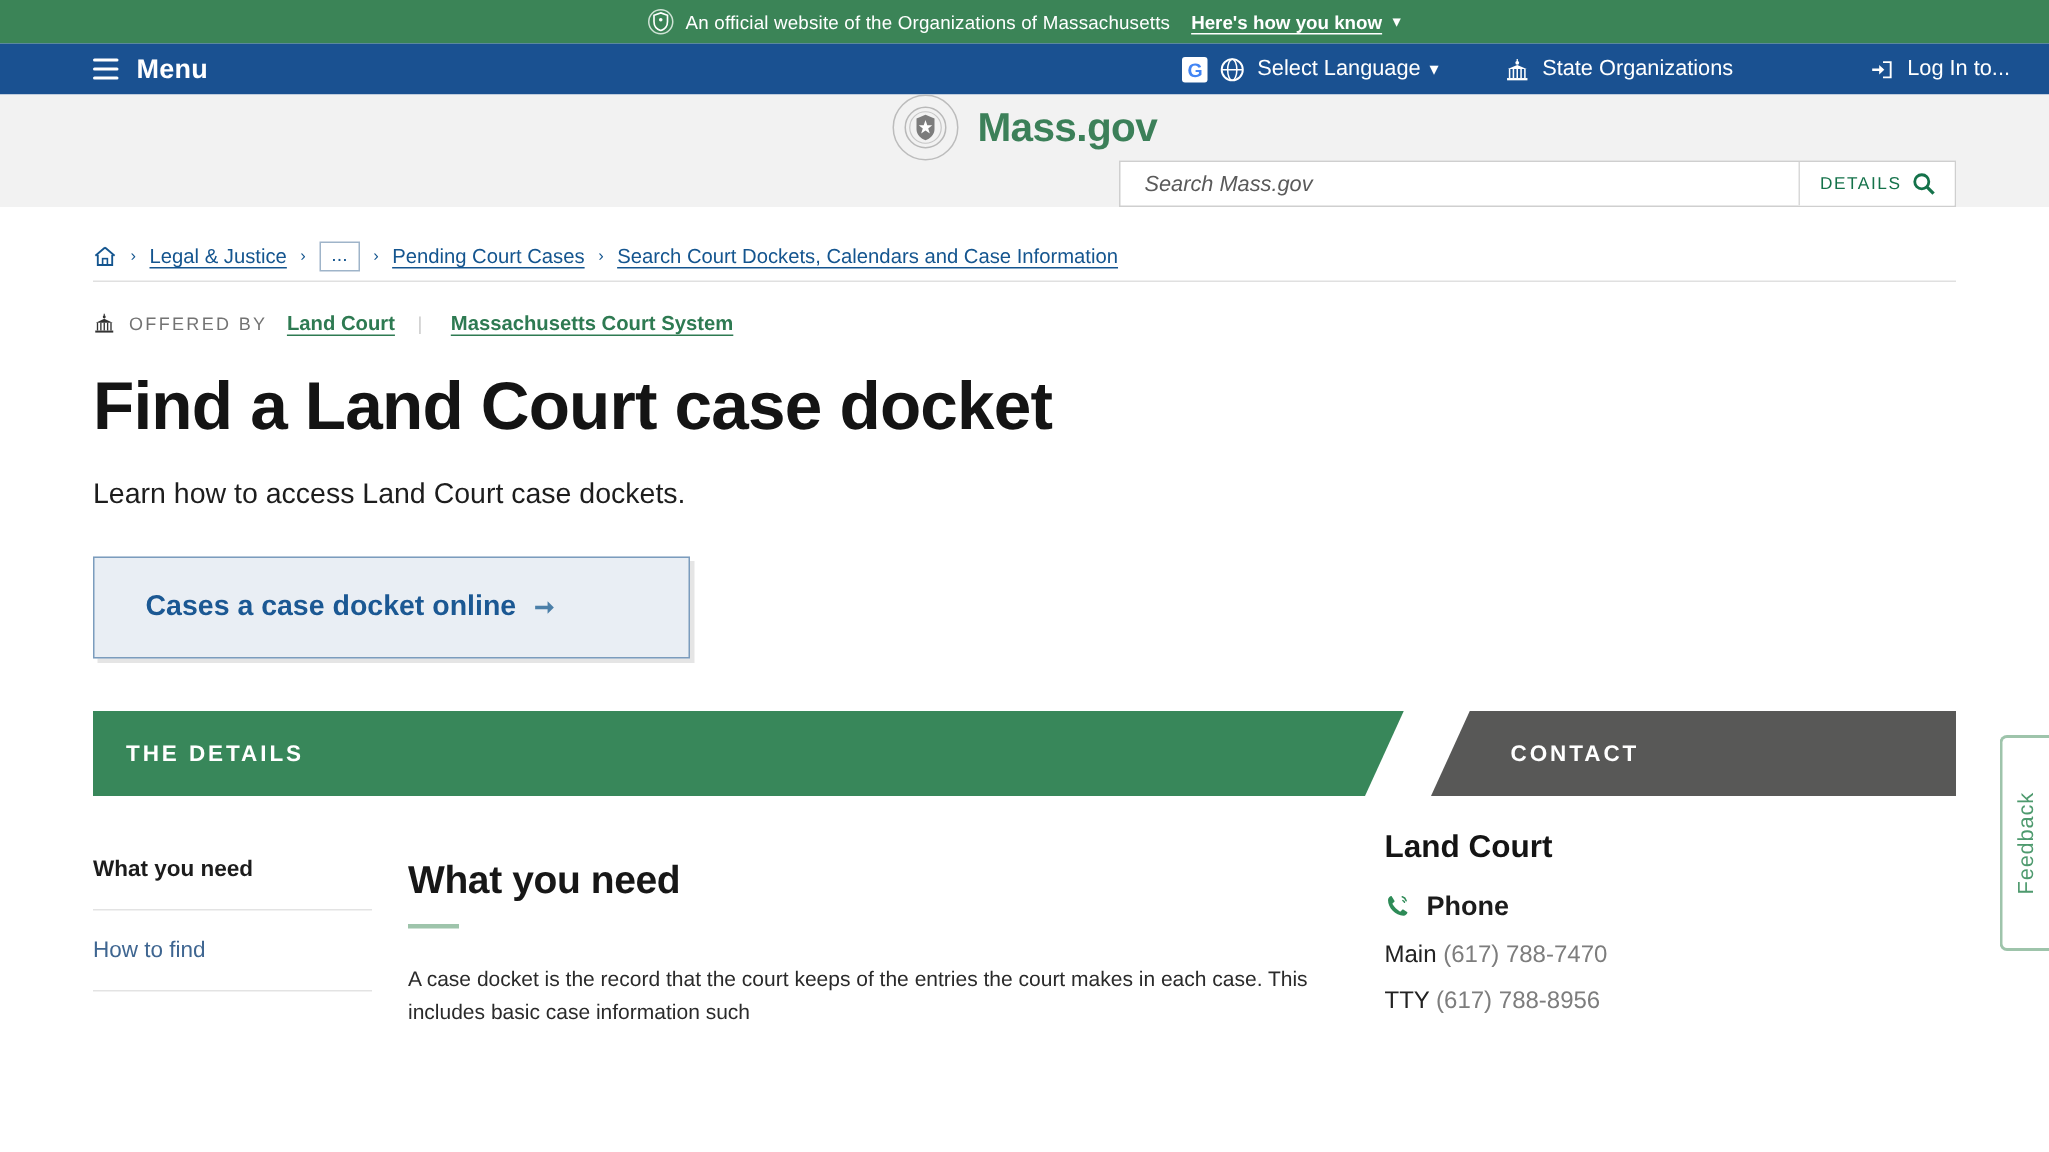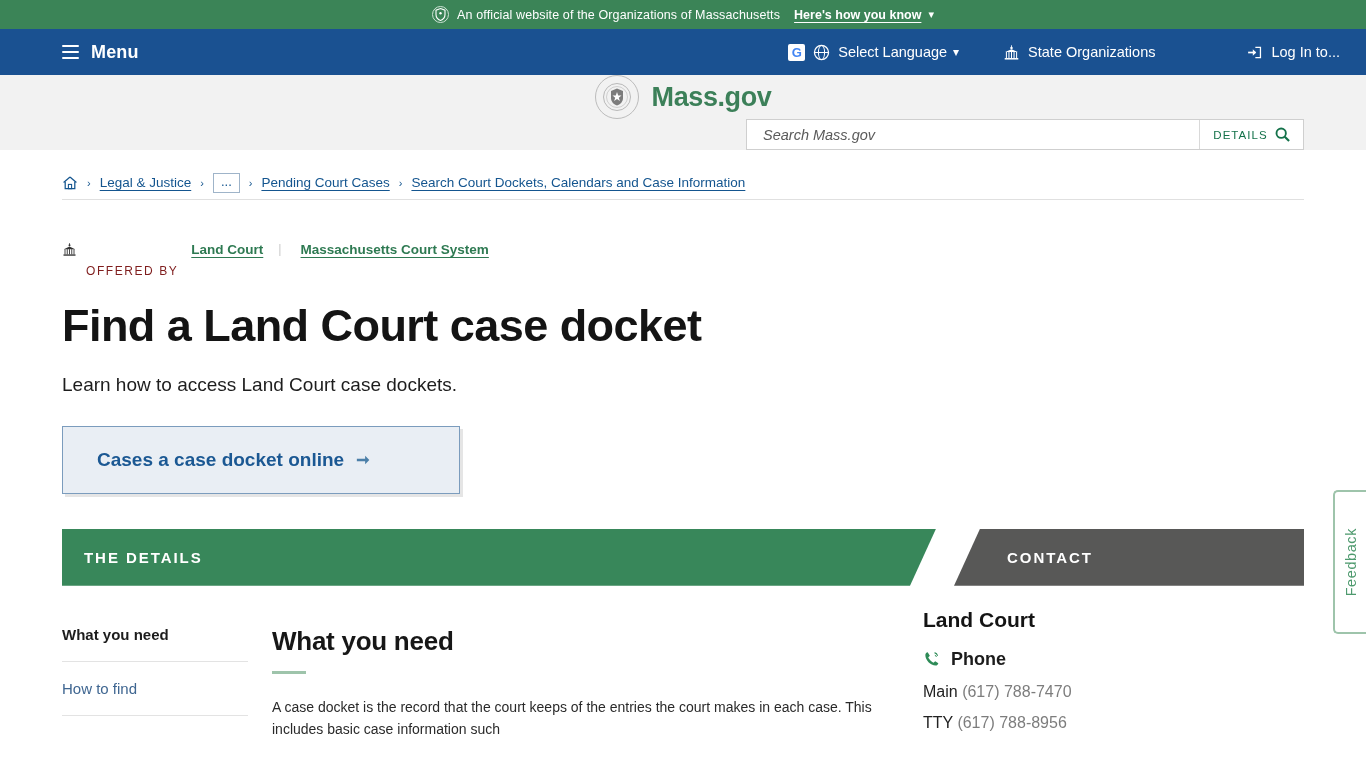--- a/index.html
+++ b/index.html
@@ -36,21 +36,21 @@
     font-weight: bold;
     text-decoration: underline;
     text-underline-offset: 3px;
     white-space: nowrap;
     cursor: pointer;
   }
   .gov-banner .chev { margin-left: 7px; font-size: 11px; display:inline-block; }
 
   
   .mainnav {
-    height: 46px;
+    height: 34px;
     background: #1a5191;
     display: flex;
     align-items: center;
     color: #ffffff;
     padding: 0 26px 0 62px;
   }
   .menu-btn {
     display: flex; align-items: center; gap: 12px;
     cursor: pointer;
   }
@@ -163,24 +163,23 @@
 
   
   .offered {
     padding: 0 62px;
     margin-top: 20px;
     display: flex; align-items: center; gap: 9px;
     font-size: 12.5px;
   }
   .offered-label {
     letter-spacing: .13em;
-    color: #7f1d1d;
+    color: #737373;
     font-weight: normal;
     font-size: 12px;
-    margin-top: 44px;
   }
   .offered-link {
     color: #2e7a52;
     text-decoration: underline;
     text-underline-offset: 3px;
     font-size: 13.5px;
     font-weight: 600;
     cursor: pointer;
     margin-left: 4px;
   }

